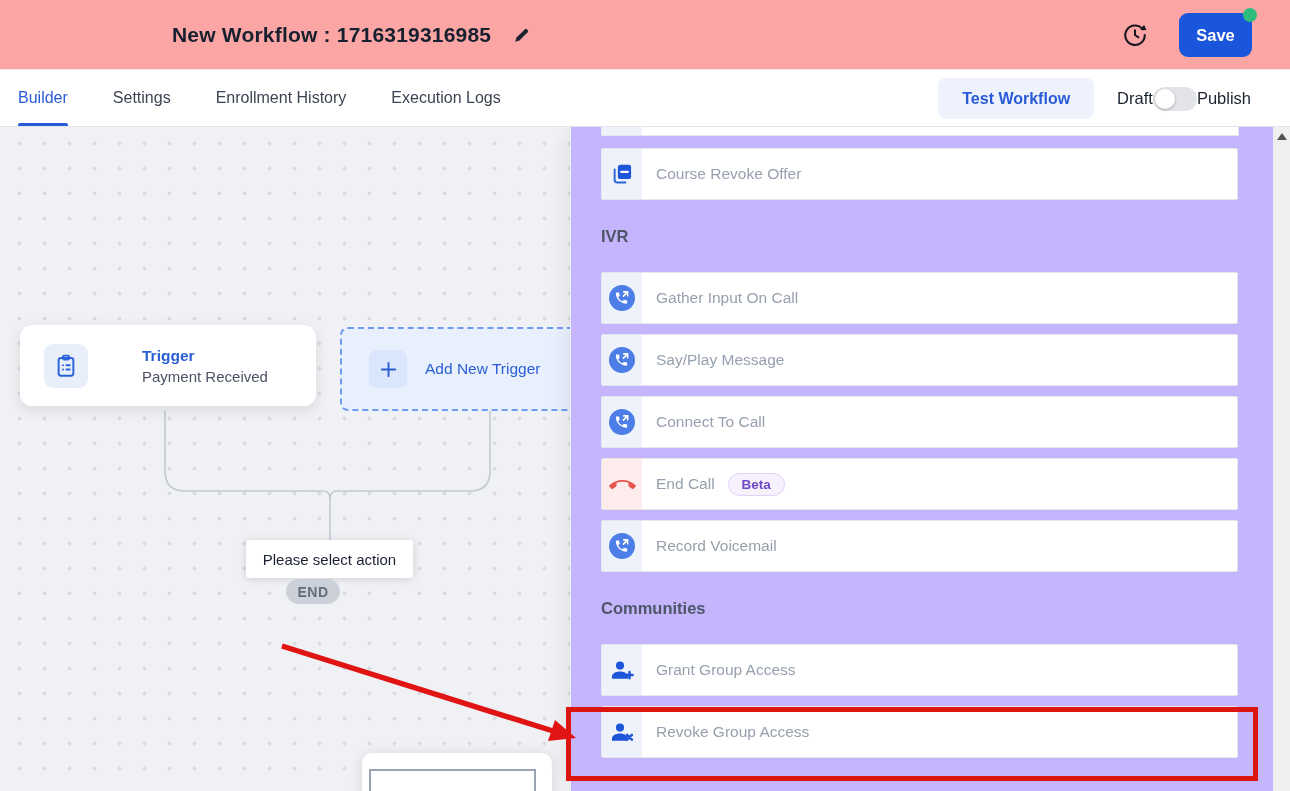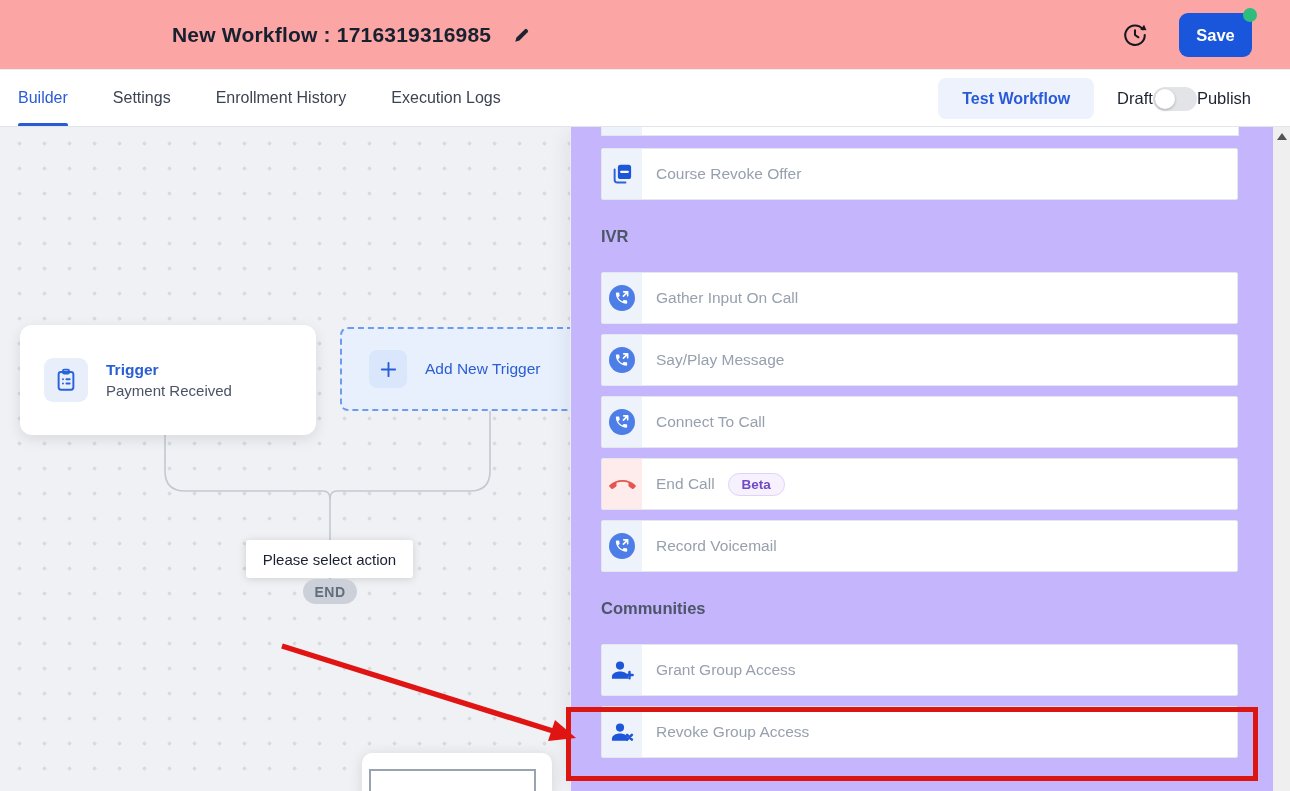--- a/index.html
+++ b/index.html
@@ -34,38 +34,38 @@
   .toggle .knob { position:absolute; left:2px; top:2px; width:20px; height:20px; background:#fff; border-radius:50%;
                   box-shadow:0 1px 3px rgba(0,0,0,.25); }
 
   
   .body { position:absolute; left:0; top:127px; width:1290px; height:664px; }
   .canvas { position:absolute; left:0; top:0; width:1290px; height:664px; background-color:#f0f1f4;
             background-image:radial-gradient(circle, #d9dbe0 1.9px, transparent 2.1px);
             background-size:25px 25px; background-position:7px 4px; overflow:hidden; }
   .connectors { position:absolute; left:0; top:0; pointer-events:none; }
 
-  .trigger-card { position:absolute; left:20px; top:198px; width:296px; height:110px; background:#fff;
-                  border-radius:12px; box-shadow:0 4px 14px rgba(16,24,40,.10); display:flex; align-items:center; cursor:pointer; }
+  .trigger-card { position:absolute; left:20px; top:198px; width:296px; height:81px; background:#fff;
+                  border-radius:12px; box-shadow:0 4px 14px rgba(16,24,40,.10); display:flex; align-items:center; cursor:pointer;gap:36px; }
   .trigger-icon-box { width:44px; height:44px; margin-left:24px; background:#e8effb; border-radius:9px;
                       display:flex; align-items:center; justify-content:center; }
   .trigger-texts { margin-left:18px; display:flex; flex-direction:column; gap:3px; }
   .trigger-title { font-size:15.5px; font-weight:600; color:#2a5ed4; }
   .trigger-sub { font-size:15px; color:#4a5264; }
 
   .add-trigger { position:absolute; left:340px; top:200px; width:245px; height:84px; background:#e9f0fd;
                  border:2px dashed #6d9bf0; border-radius:8px; display:flex; align-items:center; cursor:pointer; }
   .plus-box { width:38px; height:38px; margin-left:27px; background:#d9e6fb; border-radius:8px;
               display:flex; align-items:center; justify-content:center; }
   .add-trigger-label { margin-left:18px; font-size:15.5px; font-weight:500; color:#2a5ed4; }
 
   .action-tooltip { position:absolute; left:246px; top:413px; width:167px; height:38px; background:#fff;
                     border-radius:3px; box-shadow:0 1px 8px rgba(0,0,0,.14); display:flex; align-items:center;
                     justify-content:center; font-size:15px; color:#1a2130; }
-  .end-pill { position:absolute; left:303px; top:452px; width:54px; height:25px; background:#ccd1d9; border-radius:13px;
+  .end-pill { position:absolute; left:286px; top:452px; width:54px; height:25px; background:#ccd1d9; border-radius:13px;
               display:flex; align-items:center; justify-content:center; font-size:14px; font-weight:600;
               color:#636d7c; letter-spacing:.5px; }
 
   .bottom-card { position:absolute; left:362px; top:626px; width:190px; height:44px; background:#fff;
                  border-radius:10px 10px 0 0; box-shadow:0 2px 14px rgba(16,24,40,.12); }
   .bottom-card-inner { position:absolute; left:7px; top:16px; width:167px; height:34px; background:#fff;
                        border:2px solid #9aa3b2; }
 
   
   .panel { position:absolute; left:570px; top:0; width:703px; height:664px; background:#c4b5fd;

